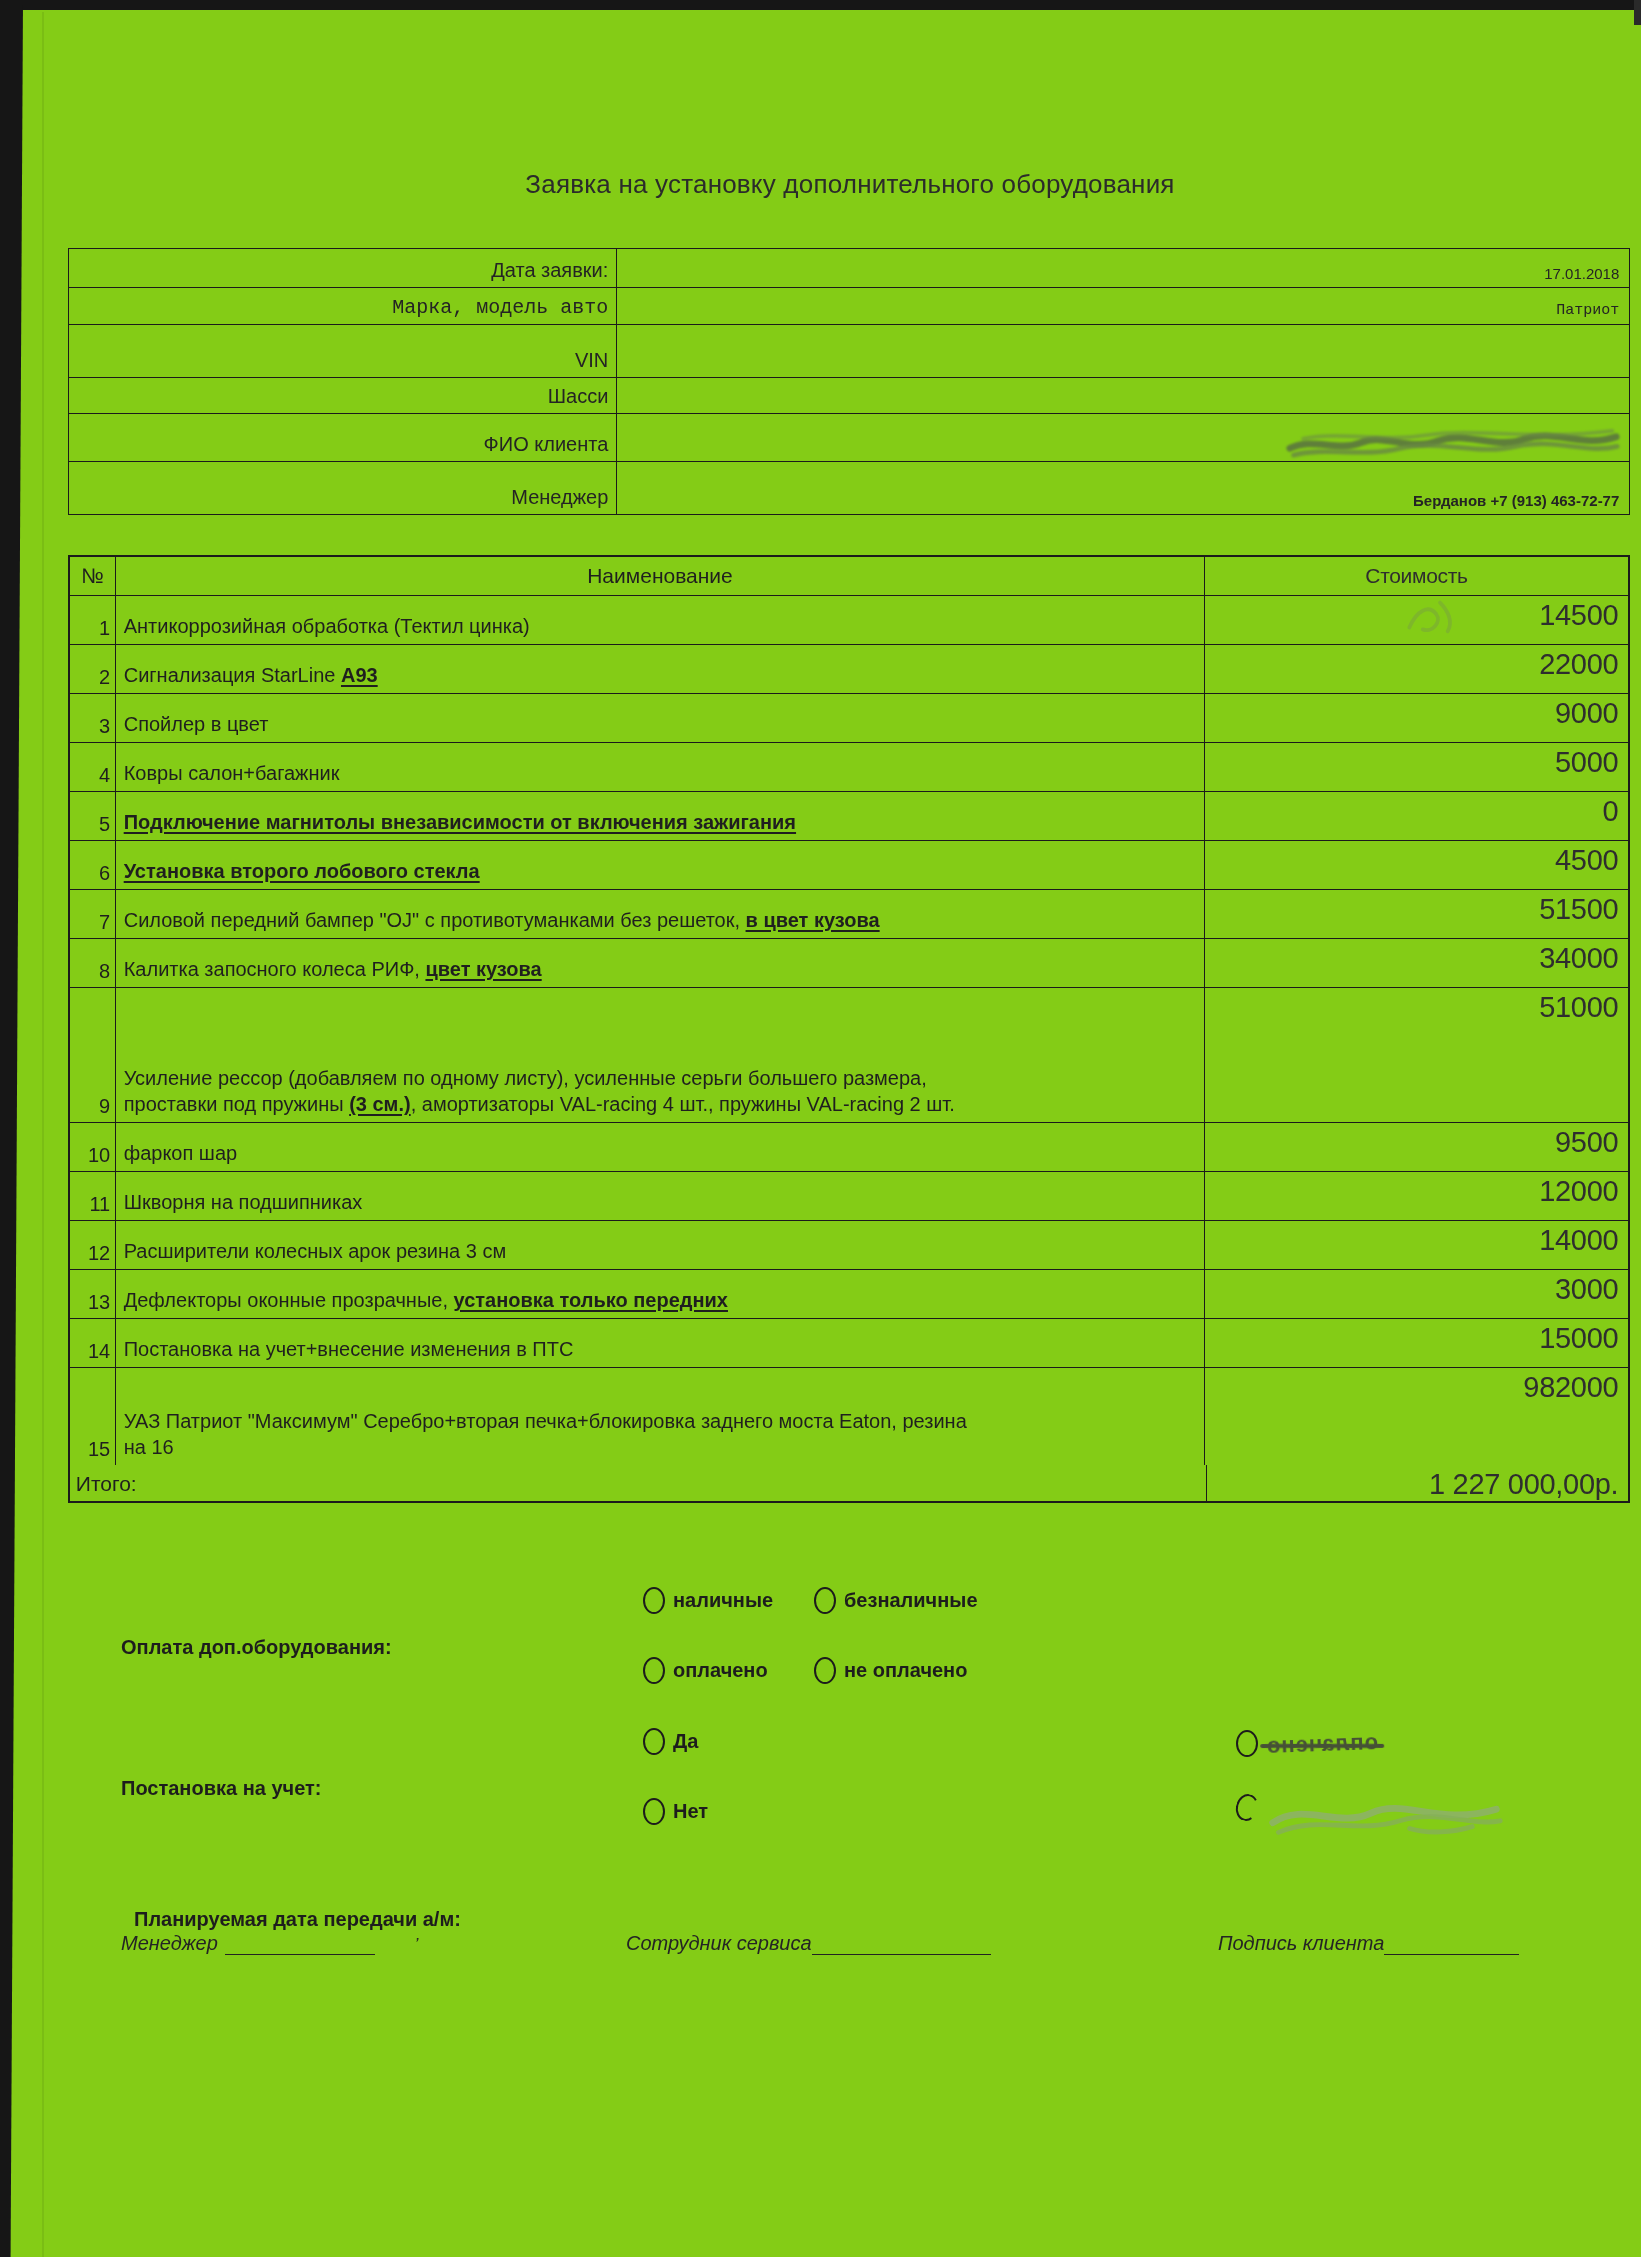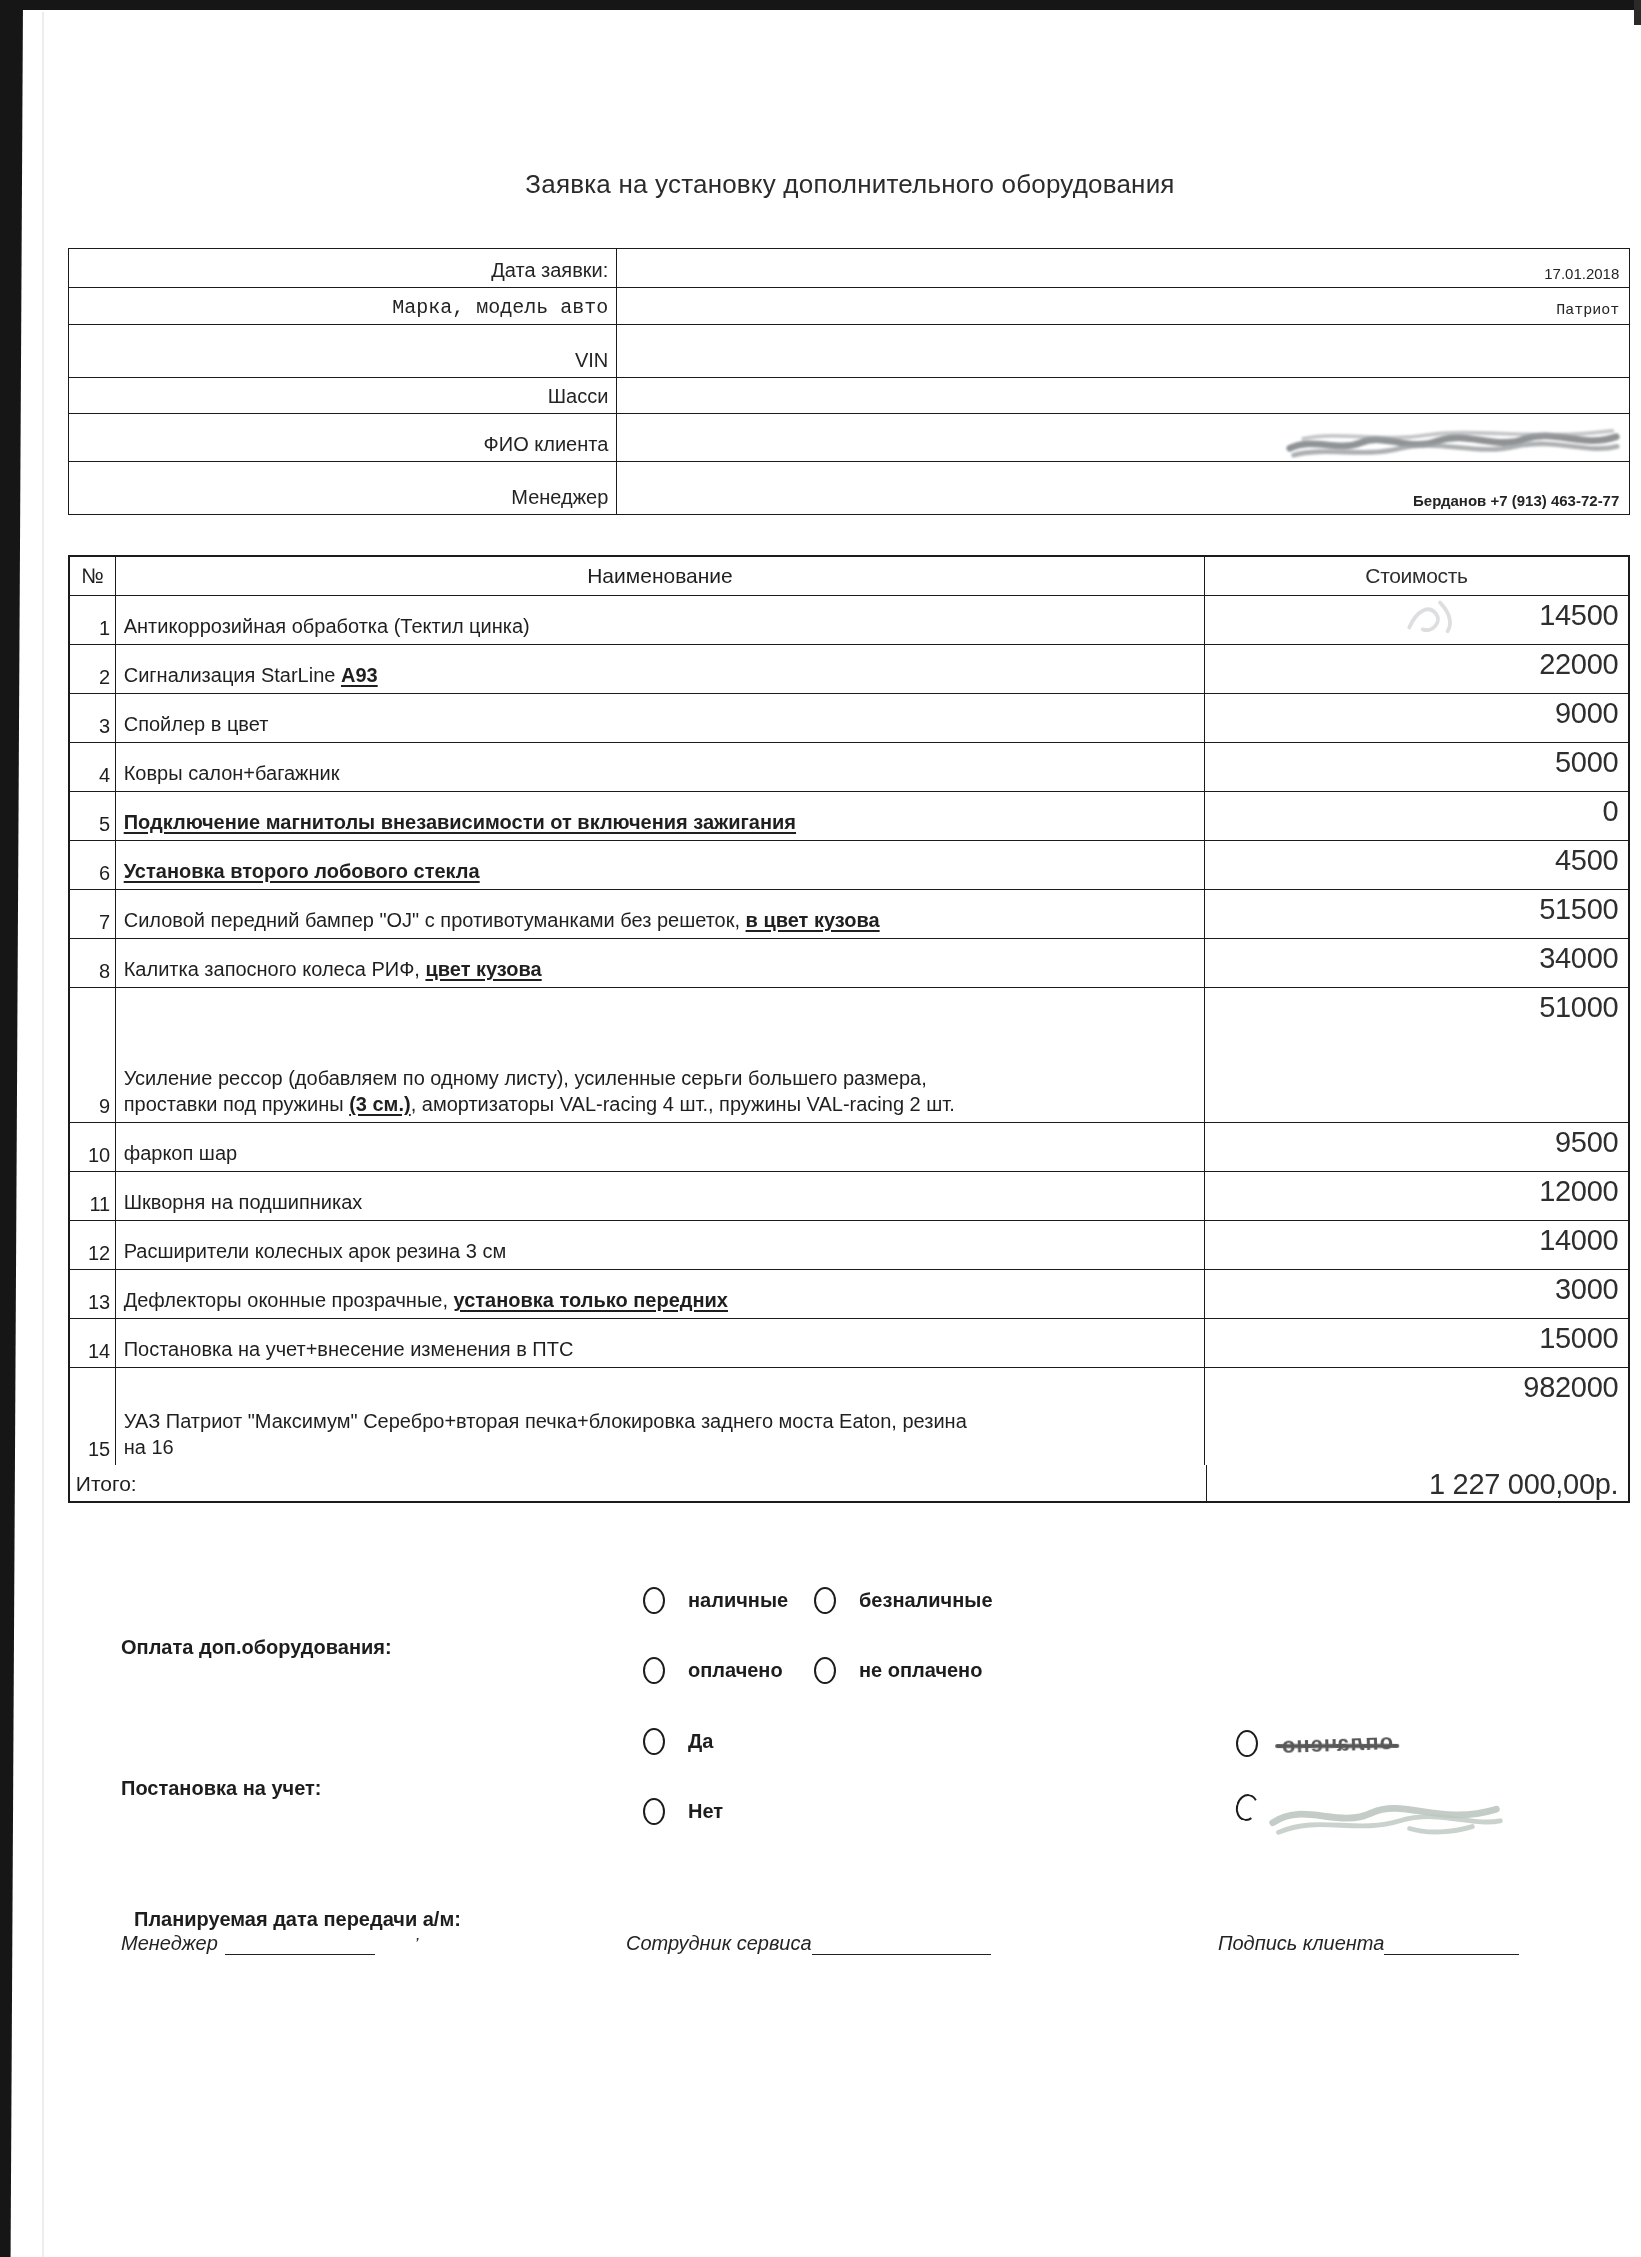--- a/index.html
+++ b/index.html
@@ -1,16 +1,16 @@
 <!DOCTYPE html>
 <html><head>
 <meta charset="utf-8">
 <style>
   html,body{margin:0;padding:0;background:#e8e9e7;}
-  .page{position:relative;width:1641px;height:2257px;background:#ffffff;overflow:hidden;
+  .page{position:relative;width:1641px;height:2257px;background:#84cc16;overflow:hidden;
         font-family:"Liberation Sans","DejaVu Sans",sans-serif;color:#1f1f1f;}
   
   .edge-top{position:absolute;left:0;top:0;width:1641px;height:9.7px;background:#161616;}
   .edge-left{position:absolute;left:0;top:0;width:23px;height:2257px;background:#161616;
              clip-path:polygon(0 0,100% 0,46% 100%,0 100%);}
   .edge-right{position:absolute;right:0;top:0;width:6.8px;height:25px;background:#2a2a2a;}
   .paper-shadow{position:absolute;left:42px;top:11.6px;width:1.9px;height:2246px;background:rgba(0,0,0,0.07);}
   
   .title{position:absolute;left:68px;top:169px;width:1564px;text-align:center;
          font-size:26px;color:#2b2b2b;letter-spacing:0.2px;}
@@ -38,21 +38,21 @@
            padding:2.9px 9.7px 0 0;font-size:29px;color:#2e2e2e;letter-spacing:-0.3px;}
   .ithead .c-num,.ithead .c-name,.ithead .c-price{align-items:center;justify-content:center;
            font-size:21px;padding:5.8px 0;}
   .ithead{height:39px;}
   .u{font-weight:bold;text-decoration:underline;text-decoration-thickness:1.9px;text-underline-offset:2.9px;}
   .itotal .c-left{width:1137px;border-right:1.9px solid #1b1b1b;box-sizing:border-box;
           display:flex;align-items:flex-end;padding:0 0 4.8px 5.8px;font-size:21px;}
   .itotal .c-price{font-size:29px;}
   
   .blabel{position:absolute;font-size:20px;font-weight:bold;color:#1d1d1d;margin-top:45px;}
-  .opt{position:absolute;display:flex;align-items:center;gap:23px;}
+  .opt{position:absolute;display:flex;align-items:center;gap:8px;}
   .radio{width:22px;height:27px;border:2.4px solid #1c1c1c;border-radius:50%;
          box-sizing:border-box;background:transparent;flex:0 0 auto;}
   .radio.open{border-right-color:transparent;transform:rotate(14deg);}
   .optlabel{font-size:20px;font-weight:bold;color:#1d1d1d;}
   
   .stamp{transform:scaleX(-1) rotate(2deg);display:inline-block;font-size:22px;font-weight:bold;
          color:#3c3c3c;filter:blur(0.6px);opacity:0.85;position:relative;letter-spacing:1px;}
   .stamp::after{content:"";position:absolute;left:-5.8px;right:-5.8px;top:12.6px;height:3.9px;
          background:#3c3c3c;transform:rotate(-2deg);border-radius:1.9px;}
   .smudge{position:absolute;pointer-events:none;}

